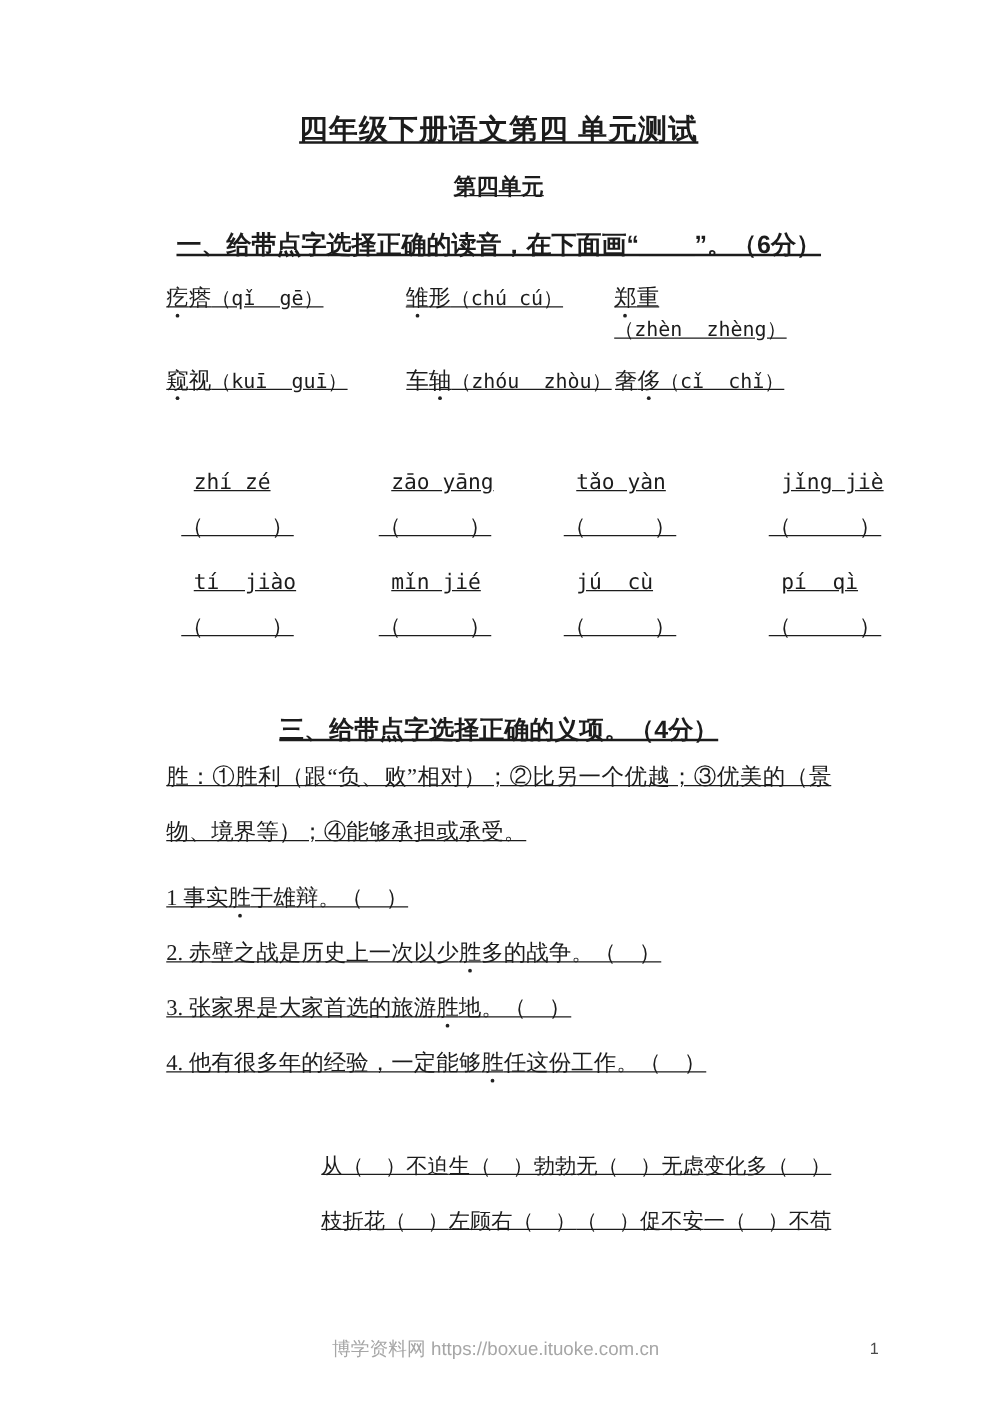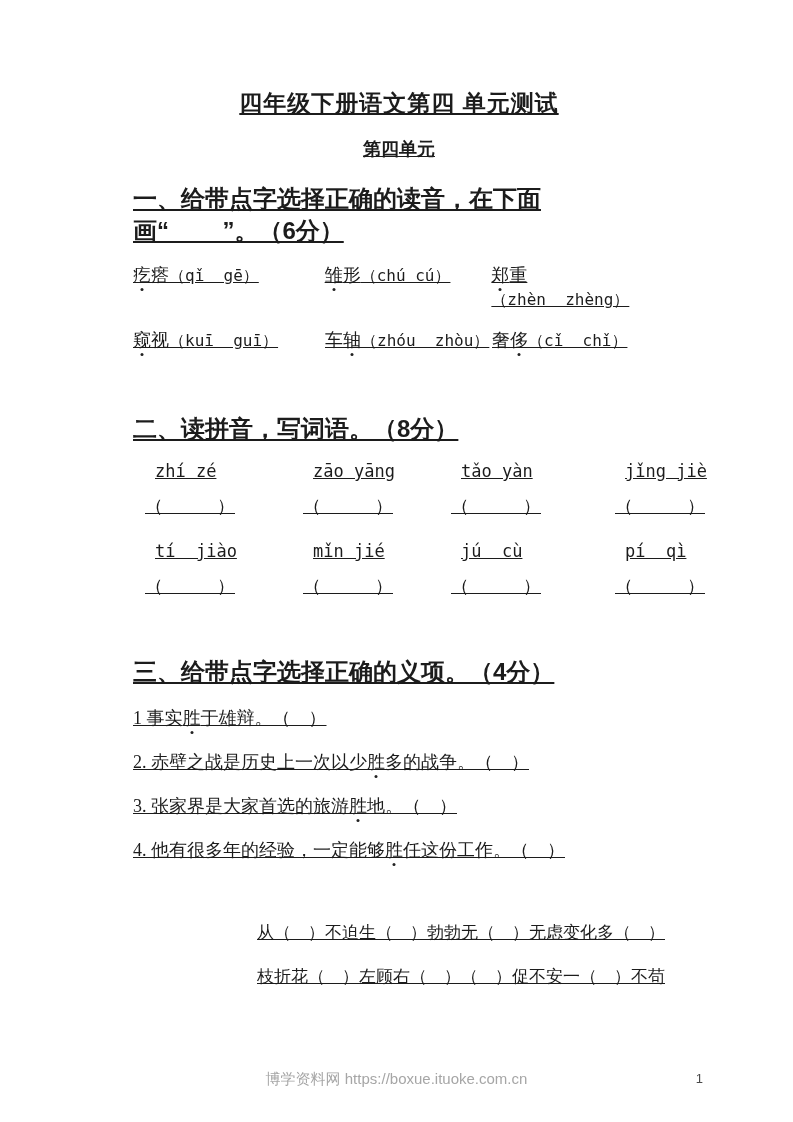--- a/index.html
+++ b/index.html
@@ -26,23 +26,24 @@
   }
   .subtitle {
     font-family: "Liberation Sans", "DejaVu Sans", sans-serif;
     font-size: 18px;
     font-weight: 700;
     text-align: center;
     margin-top: 21px;
   }
   .sec-head {
     font-family: "Liberation Sans", "DejaVu Sans", sans-serif;
-    font-size: 24px;
+    font-size: 20px;
     font-weight: 700;
     line-height: 1.3;
+    text-align: center;
   }
   .sec1 { margin-top: 22px; }
   .word-row { display: flex; margin-top: 17px; font-size: 18px; line-height: 1.35; }
   .word-row .word-cell:nth-child(1) { width: 192px; }
   .word-row .word-cell:nth-child(2) { width: 167px; }
   .pinyin { font-family: "DejaVu Sans Mono", monospace; font-size: 16px; white-space: pre; }
   .dotted { position: relative; }
   .dotted::after {
     content: "";
     position: absolute;
@@ -110,21 +111,20 @@
       <div class="word-cell">
         <span><span>车</span><span class="dotted">轴</span><span></span></span><span class="pinyin">（zhóu  zhòu）</span>
       </div>
       <div class="word-cell">
         <span><span>奢</span><span class="dotted">侈</span><span></span></span><span class="pinyin">（cǐ  chǐ）</span>
       </div>
     </div>
   </section>
 
   <section class="sec2">
-    <h3 class="sec-head">二、读拼音，写词语。（8分）</h3>
     <div class="py-grid">
       <div class="py-row">
         <div class="py-cell">
           <span class="py">zhí zé</span>
           <span class="bracket">（　　　）</span>
         </div>
         <div class="py-cell">
           <span class="py">zāo yāng</span>
           <span class="bracket">（　　　）</span>
         </div>
@@ -153,20 +153,21 @@
         <div class="py-cell">
           <span class="py">pí  qì</span>
           <span class="bracket">（　　　）</span>
         </div>
       </div>
     </div>
   </section>
 
   <section class="sec3">
     <h3 class="sec-head">三、给带点字选择正确的义项。（4分）</h3>
+    <p class="definition">胜：①胜利（跟“负、败”相对）；②比另一个优越；③优美的（景物、境界等）；④能够承担或承受。</p>
     <p class="item"><span>1 事实</span><span class="dotted">胜</span><span>于雄辩。（　）</span></p>
     <p class="item"><span>2. 赤壁之战是历史上一次以少</span><span class="dotted">胜</span><span>多的战争。（　）</span></p>
     <p class="item"><span>3. 张家界是大家首选的旅游</span><span class="dotted">胜</span><span>地。（　）</span></p>
     <p class="item"><span>4. 他有很多年的经验，一定能够</span><span class="dotted">胜</span><span>任这份工作。（　）</span></p>
   </section>
 
   <section class="sec4">
     <div class="fill-row">
       <span>从（　）不迫</span>
       <span>生（　）勃勃</span>

